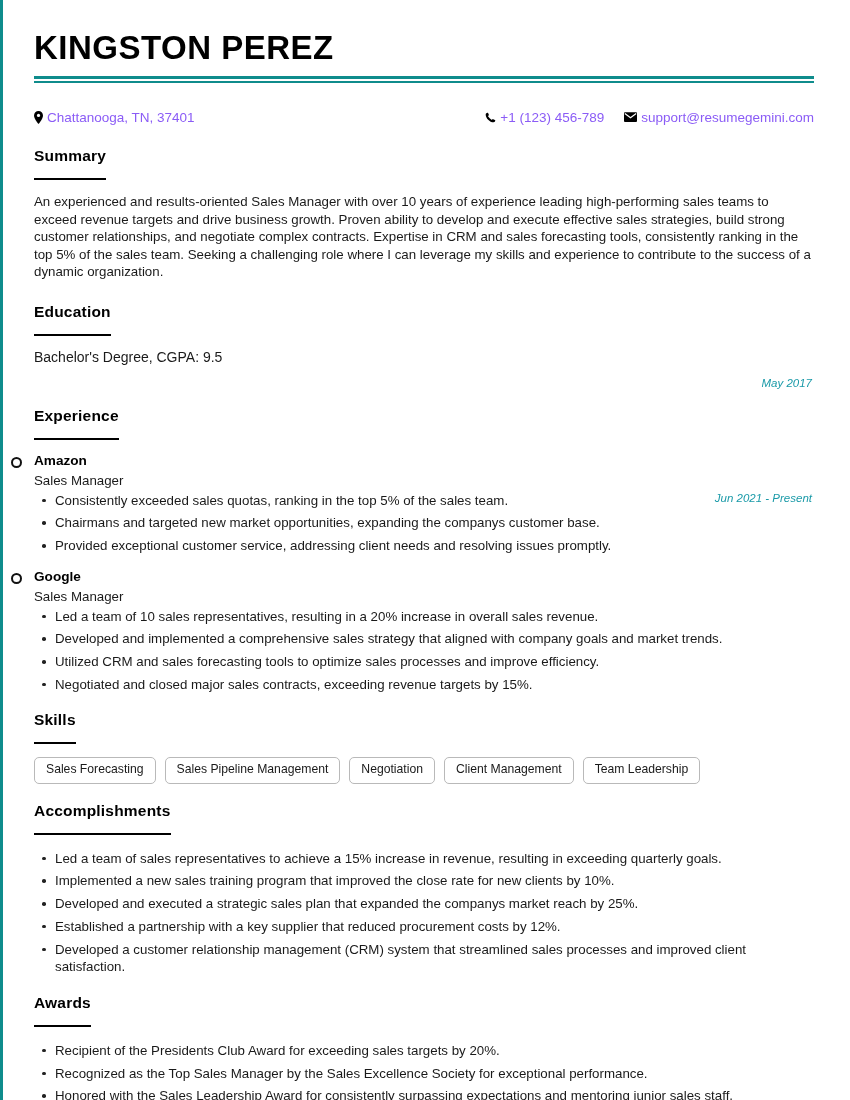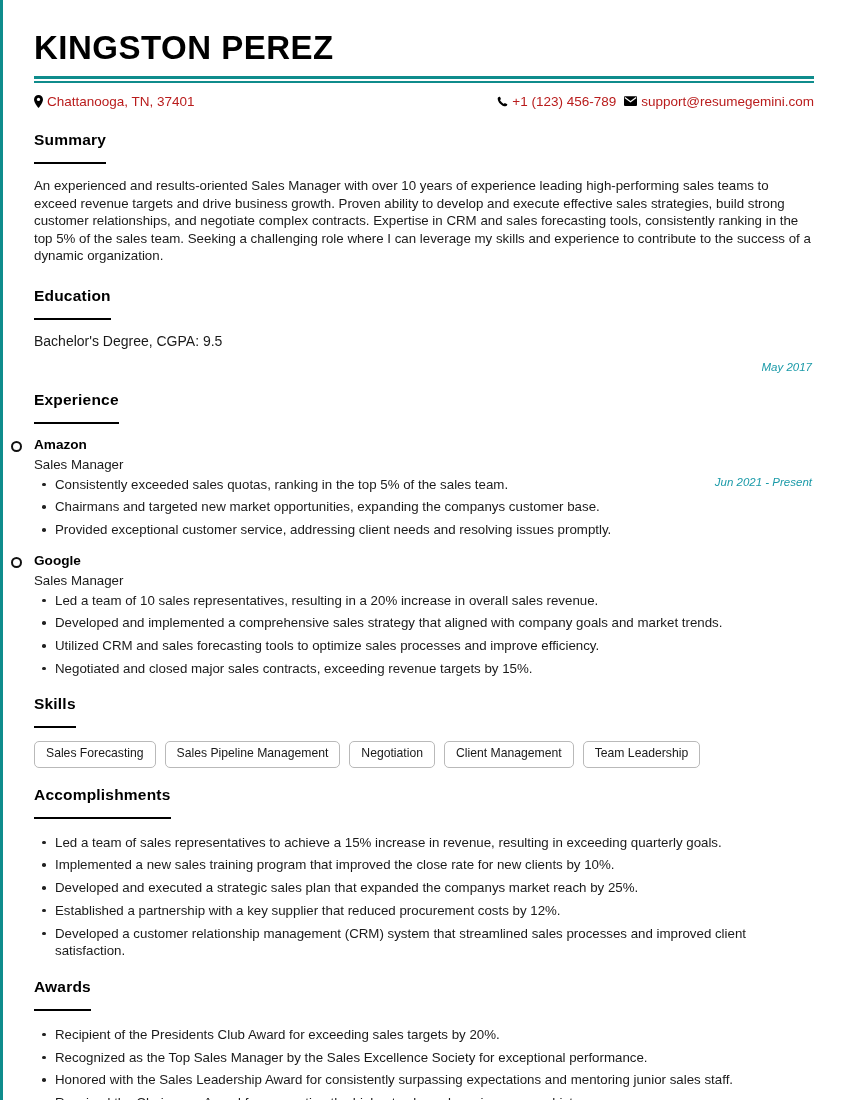--- a/index.html
+++ b/index.html
@@ -53,29 +53,29 @@
   .rule-gap { height: 2px; }
   .rule-thin {
     height: 2px;
     background: #0f8c8c;
   }
 
   .contact-row {
     display: flex;
     align-items: center;
     justify-content: space-between;
-    margin-top: 11px;
+    margin-top: 27px;
     font-size: 13.5px;
-    color: #b91c1c;
+    color: #8b5cf6;
   }
   .contact-left, .contact-right {
     display: flex;
     align-items: center;
   }
-  .contact-right { gap: 8px; }
+  .contact-right { gap: 20px; }
   .contact-item {
     display: inline-flex;
     align-items: center;
     gap: 4px;
     white-space: nowrap;
   }
   .cicon {
     display: inline-block;
     line-height: 1;
     color: #000;

